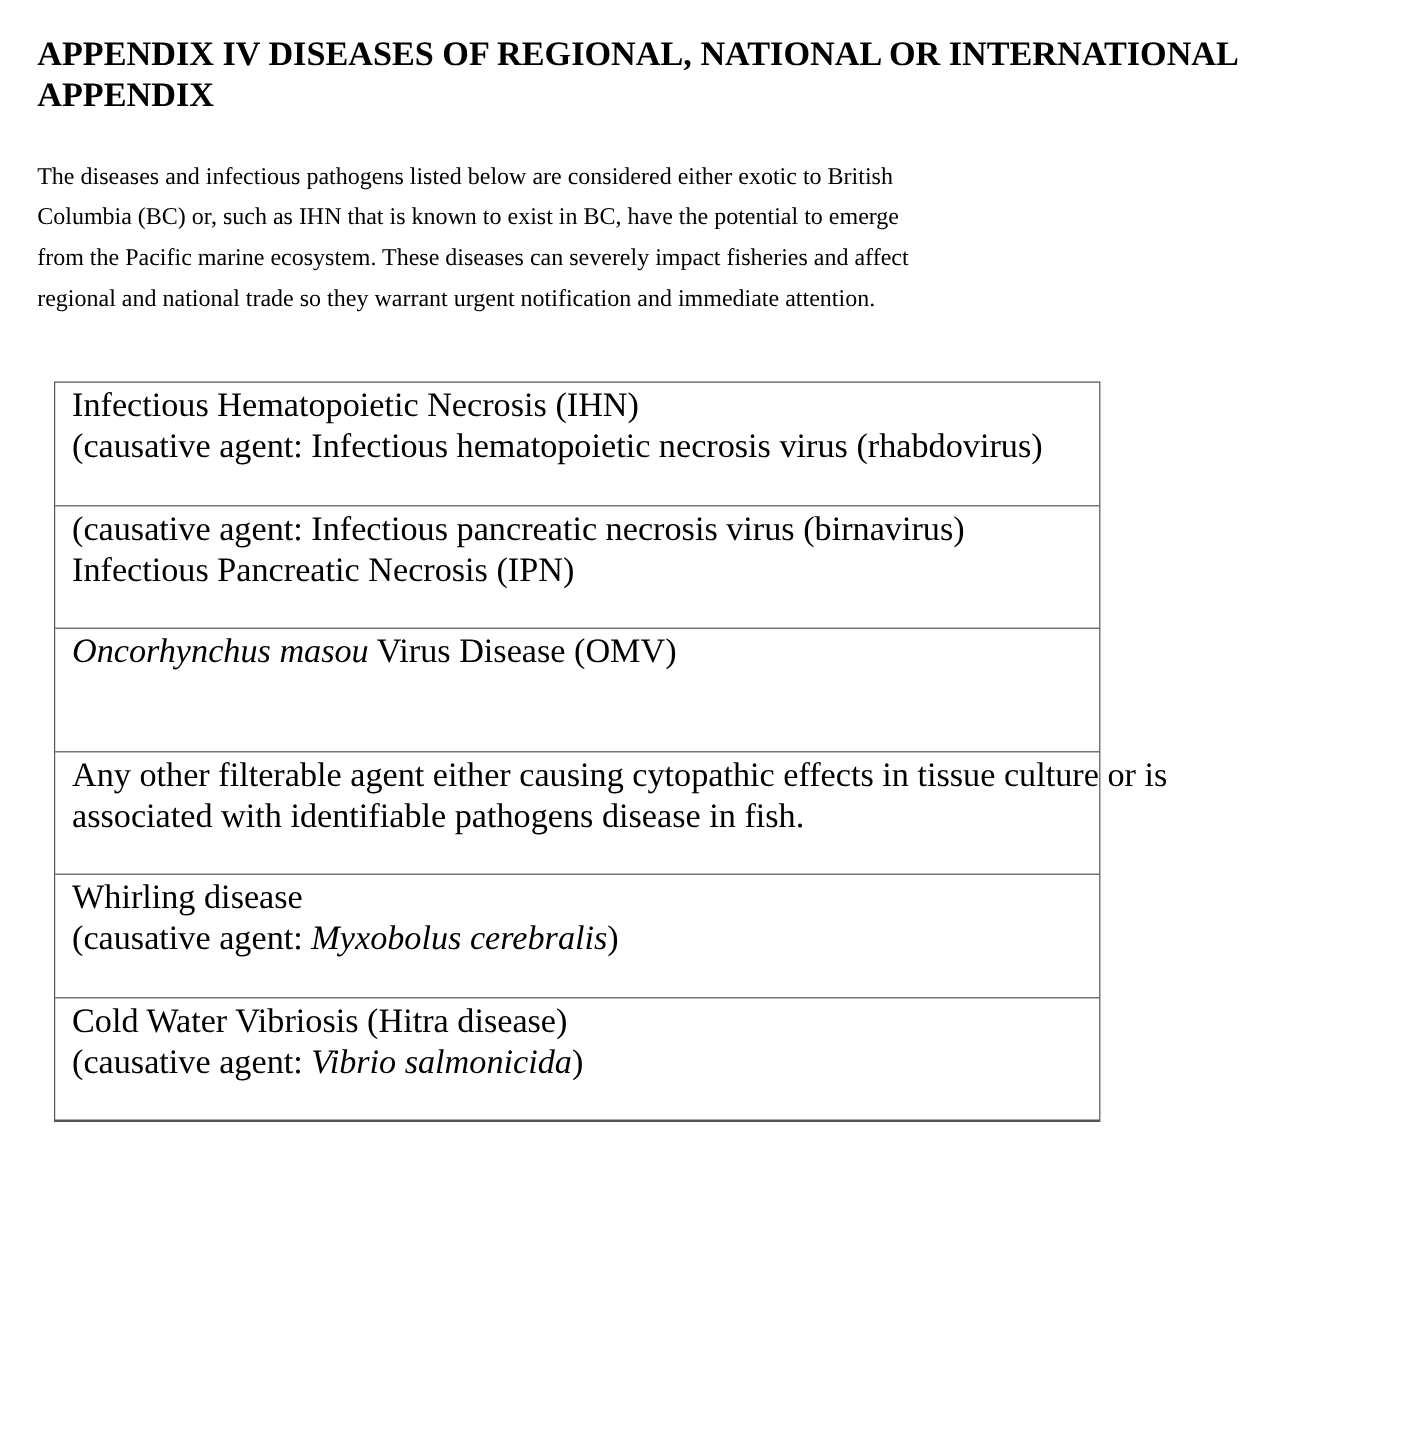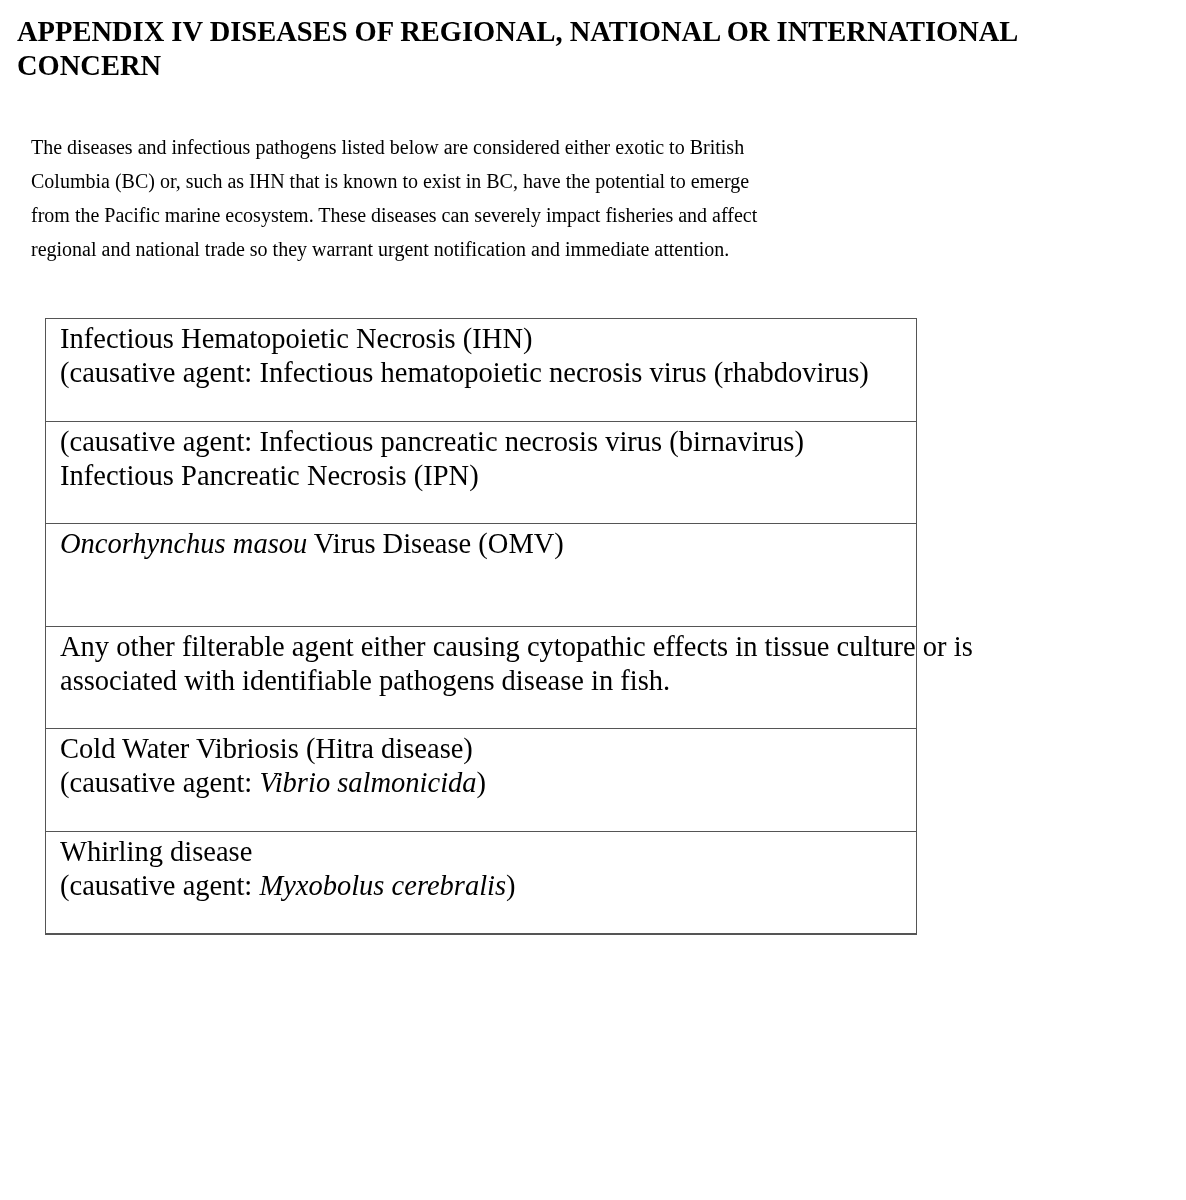--- a/index.html
+++ b/index.html
@@ -2,21 +2,21 @@
 <html><head>
 <meta charset="utf-8">
 <style>
   html, body { margin: 0; padding: 0; background: #ffffff; }
   body {
     width: 1186px; height: 1200px; position: relative; overflow: hidden;
     font-family: "Liberation Serif", "DejaVu Serif", serif; color: #000;
   }
   .heading {
     position: absolute; left: 15px; top: 13px; width: 1150px;
-    font-weight: bold; font-size: 28.5px; line-height: 34px; margin: 2px;
+    font-weight: bold; font-size: 28.5px; line-height: 34px; margin: 16px;
   }
   .intro {
     position: absolute; left: 15px; top: 114px; width: 1160px;
     font-size: 20px; line-height: 34px; margin: 16px;
   }
   .intro .line { display: block; white-space: nowrap; }
   .table {
     position: absolute; left: 45px; top: 318px; width: 872px;
     border: 1.5px solid #555; border-bottom-width: 2px; box-sizing: border-box;
   }
@@ -26,21 +26,21 @@
   }
   .row:last-child { border-bottom: none; height: 101px; }
   .row .line { display: block; white-space: nowrap; }
   .it { font-style: italic; }
 </style>
 </head>
 <body>
 
 <h1 class="heading">
   <span class="line">APPENDIX IV  DISEASES OF REGIONAL, NATIONAL OR INTERNATIONAL</span><br>
-  <span class="line">CONCERN</span>
+  <span class="line">APPENDIX</span>
 </h1>
 
 <p class="intro">
   <span class="line">The diseases and infectious pathogens listed below are considered either exotic to British</span>
   <span class="line">Columbia (BC) or, such as IHN that is known to exist in BC, have the potential to emerge</span>
   <span class="line">from the Pacific marine ecosystem. These diseases can severely impact fisheries and affect</span>
   <span class="line">regional and national trade so they warrant urgent notification and immediate attention.</span>
 </p>
 
 <div class="table" id="disease-table">
@@ -53,20 +53,20 @@
       <span class="line"><span>Infectious Pancreatic Necrosis (IPN)</span></span>
     </div>
     <div class="row">
       <span class="line"><span class="it">Oncorhynchus masou</span><span> Virus Disease (OMV)</span></span>
     </div>
     <div class="row">
       <span class="line"><span>Any other filterable agent either causing cytopathic effects in tissue culture or is</span></span>
       <span class="line"><span>associated with identifiable pathogens disease in fish.</span></span>
     </div>
     <div class="row">
+      <span class="line"><span>Whirling disease</span></span>
+      <span class="line"><span>(causative agent: </span><span class="it">Myxobolus cerebralis</span><span>)</span></span>
+    </div>
+    <div class="row">
       <span class="line"><span>Cold Water Vibriosis (Hitra disease)</span></span>
       <span class="line"><span>(causative agent: </span><span class="it">Vibrio salmonicida</span><span>)</span></span>
-    </div>
-    <div class="row">
-      <span class="line"><span>Whirling disease</span></span>
-      <span class="line"><span>(causative agent: </span><span class="it">Myxobolus cerebralis</span><span>)</span></span>
     </div>
   </div>
 
 </body></html>

